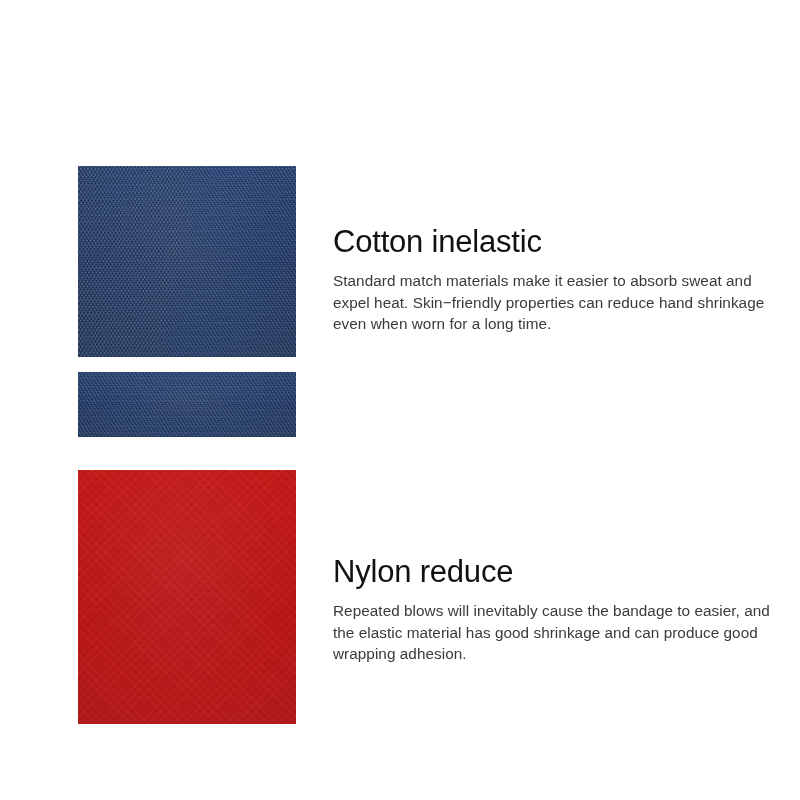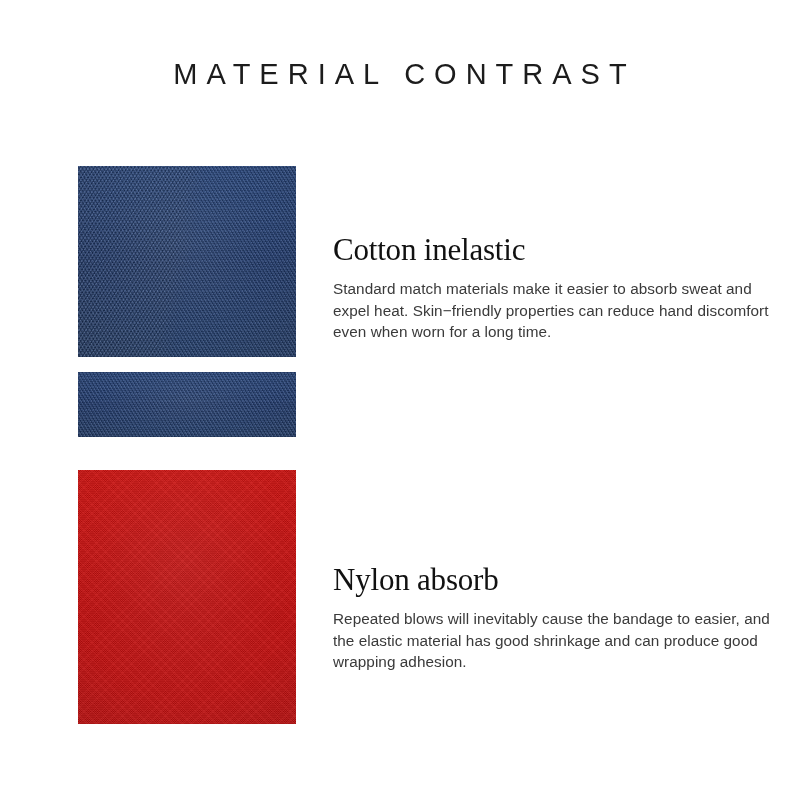--- a/index.html
+++ b/index.html
@@ -134,54 +134,53 @@
   
   .text-block {
     position: absolute;
     left: 333px;
     width: 442px;
   }
   .block-cotton { top: 216px; }
   .block-nylon  { top: 546px; }
 
   .block-heading {
-    font-family: Liberation Serif, serif;
+    font-family: Liberation Sans, sans-serif;
     font-size: 31px;
     font-weight: 400;
     line-height: 38px;
     color: #111111;
-    margin: 15px 0 9px 0;
+    margin: 7px 0 9px 0;
     letter-spacing: -0.2px;
   }
   .block-body {
     font-family: "Liberation Sans", sans-serif;
     font-size: 15.3px;
     font-weight: 400;
     line-height: 21.5px;
     color: #3a3a3a;
     margin: 0;
     letter-spacing: 0.05px;
   }
 </style>
 </head>
 <body>
 
 <div class="page">
 
-  <div class="page-title">MATERIAL CONTRAST</div>
 
   <div class="swatch swatch-blue-large denim denim-chevron"></div>
 
   <div class="swatch swatch-blue-strip denim"></div>
 
   <div class="swatch swatch-red nylon"></div>
 
   <div class="text-block block-cotton">
     <h2 class="block-heading">Cotton inelastic</h2>
-    <p class="block-body">Standard match materials make it easier to absorb sweat and expel heat. Skin−friendly properties can reduce hand discomfort even when worn for a long time.</p>
+    <p class="block-body">Standard match materials make it easier to absorb sweat and expel heat. Skin−friendly properties can reduce hand shrinkage even when worn for a long time.</p>
   </div>
 
   <div class="text-block block-nylon">
-    <h2 class="block-heading">Nylon absorb</h2>
+    <h2 class="block-heading">Nylon reduce</h2>
     <p class="block-body">Repeated blows will inevitably cause the bandage to easier, and the elastic material has good shrinkage and can produce good wrapping adhesion.</p>
   </div>
 
 </div>
 
 </body></html>

